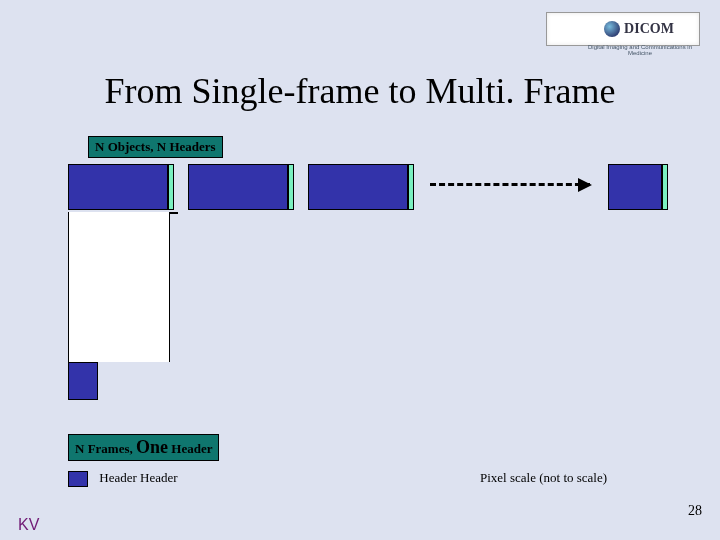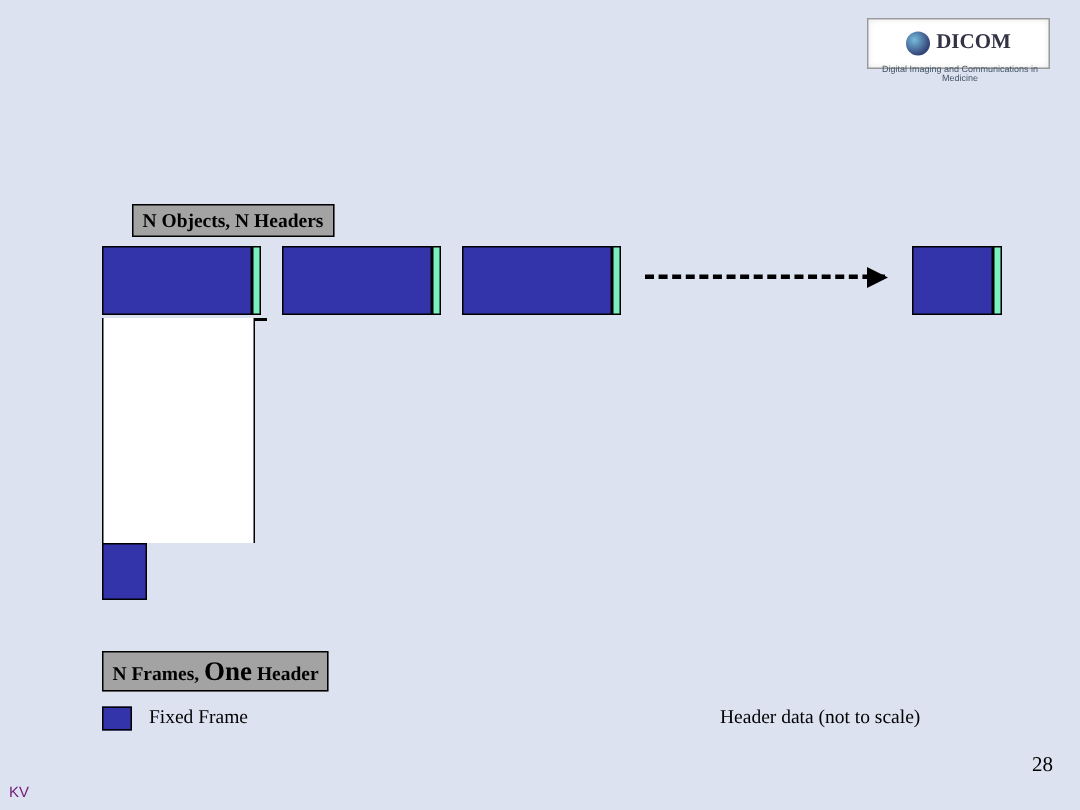--- a/index.html
+++ b/index.html
@@ -26,20 +26,21 @@
     background: #fff;
     border: 1px solid #999;
     font-family: Georgia, serif;
     font-size: 14px;
     font-weight: bold;
     color: #334;
     display: flex;
     align-items: center;
     justify-content: center;
     box-shadow: inset 0 0 4px rgba(0,0,0,0.1);
+    padding-left: 32px;
   }
   .logo .globe {
     width: 16px; height: 16px; border-radius: 50%;
     background: radial-gradient(circle at 35% 35%, #7bd, #347 70%);
     margin-right: 4px;
     display: inline-block;
   }
   .logo-sub {
     position: absolute;
     top: 44px;
@@ -55,21 +56,21 @@
     top: 70px;
     left: 0;
     width: 720px;
     text-align: center;
     font-size: 36px;
     color: #000;
     font-family: "Times New Roman", serif;
   }
   .label-box {
     position: absolute;
-    background: #a3a3a3;
+    background: #0f766e;
     border: 1px solid #000;
     font-family: "Times New Roman", serif;
     color: #000;
     padding: 2px 6px;
     white-space: nowrap;
   }
   .lbl-top {
     top: 136px;
     left: 88px;
     font-size: 13px;
@@ -169,37 +170,38 @@
   .pagenum {
     position: absolute;
     bottom: 21px;
     right: 18px;
     font-size: 14px;
     font-family: "Times New Roman", serif;
   }
   .author {
     position: absolute;
     bottom: 6px;
-    left: 6px;
-    font-size: 10px;
+    left: 18px;
+    font-size: 16px;
     color: #701a75;
     font-family: Arial, sans-serif;
   }
 </style>
 </head>
 <body>
 
 <div class="slide">
 
   <div class="logo">
     <span class="globe"></span>
     <span>DICOM</span>
   </div>
   <div class="logo-sub">Digital Imaging and Communications in Medicine</div>
 
+  <div class="title">From Single-frame to Multi. Frame</div>
 
   <div class="label-box lbl-top">N Objects, N Headers</div>
 
   <div class="row-top">
 
     <div class="obj" style="left:0;">
       <div class="block hdr-swatch" style="left:0;top:0;width:100px;height:46px;"></div>
       <div class="block px-swatch" style="left:100px;top:0;width:6px;height:46px;"></div>
     </div>
 
@@ -229,22 +231,22 @@
   </div>
 
   <div class="brace"></div>
 
   <div class="label-box lbl-bottom">
     <span>N Frames, </span><span class="one">One</span><span> Header</span>
   </div>
 
   <div class="legend">
     <span class="sw" style="background:#3333aa"></span>
-    <span>Fixed Frame</span>
+    <span>Header Header</span>
   </div>
   <div class="legend-right">
     <span class="sw" style="background:#7af0c0;width:6px;height:18px;"></span>
-    <span>Header data (not to scale)</span>
+    <span>Pixel scale (not to scale)</span>
   </div>
 
   <div class="pagenum">28</div>
   <div class="author">KV</div>
 </div>
 
 </body></html>

